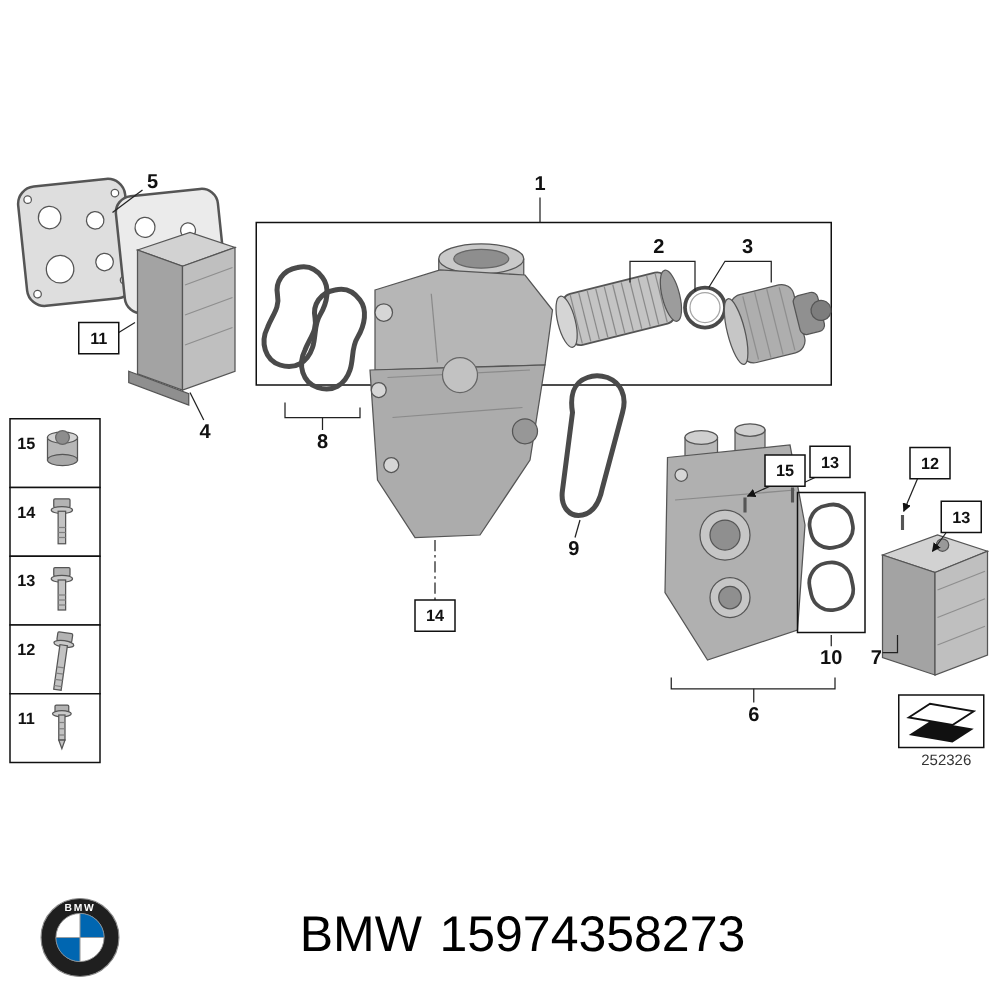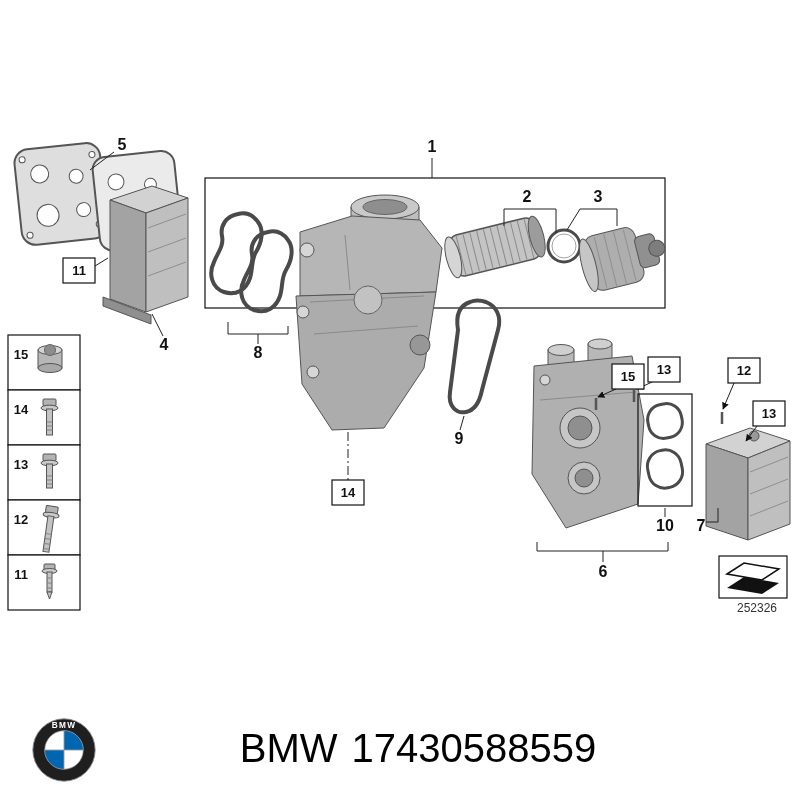--- a/index.html
+++ b/index.html
@@ -284,17 +284,17 @@
       <circle cx="36" cy="36" r="34" fill="#1f1f1f" stroke="#8a8a8a" stroke-width="1"></circle>
       <circle cx="36" cy="36" r="21" fill="#ffffff" stroke="#9a9a9a" stroke-width="0.8"></circle>
       <path d="M36,36 L36,15 A21,21 0 0 1 57,36 Z" stroke="#9a9a9a" stroke-width="0.5" fill="#0066B1"></path>
       <path d="M36,36 L36,57 A21,21 0 0 1 15,36 Z" stroke="#9a9a9a" stroke-width="0.5" fill="#0066B1"></path>
       <line x1="36" y1="15" x2="36" y2="57" stroke="#9a9a9a" stroke-width="0.6"></line>
       <line x1="15" y1="36" x2="57" y2="36" stroke="#9a9a9a" stroke-width="0.6"></line>
       <text x="36" y="12.5" text-anchor="middle" fill="#fff" style="font:bold 9px 'Liberation Sans',sans-serif;letter-spacing:1.5px">BMW</text>
     </svg>
     <div class="part-title">
       <span>BMW</span>
-      <span>17430588559</span>
+      <span>15974358273</span>
     </div>
   </div>
 
 </div>
 
 </body></html>

